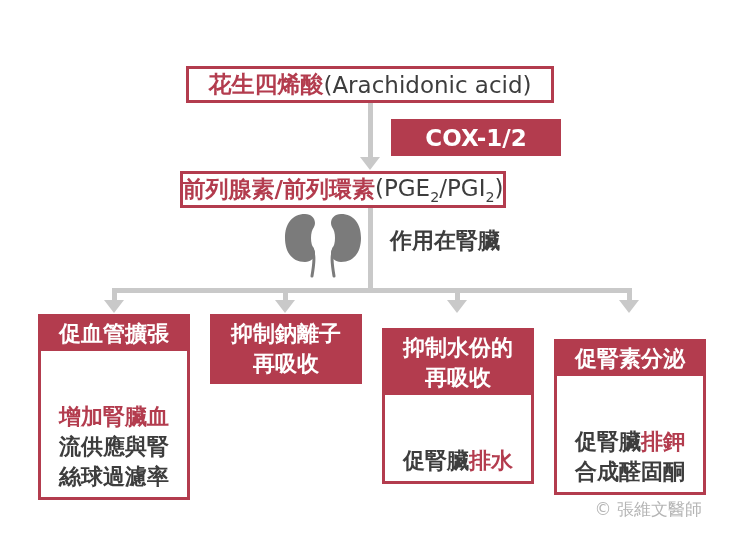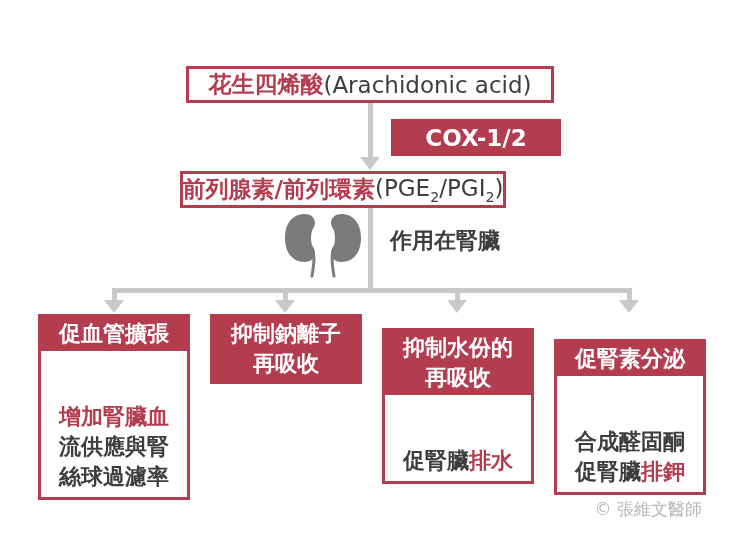--- a/index.html
+++ b/index.html
@@ -146,22 +146,22 @@
     <div class="bd">
       <div><span class="t-dark">促腎臟</span><span class="t-red">排水</span></div>
     </div>
   </div>
 
   <div class="abs branch" style="left:554px;top:314px;margin-top:25px;">
     <div class="hd">
       <div>促腎素分泌</div>
     </div>
     <div class="bd">
+      <div><span class="t-dark">促腎臟</span><span class="t-red">排鉀</span></div>
       <div><span class="t-dark">合成醛固酮</span></div>
-      <div><span class="t-dark">促腎臟</span><span class="t-red">排鉀</span></div>
     </div>
   </div>
 
   <div class="abs credit" style="right:38px;top:474px;margin-top:24px;">
     <div>© 張維文醫師</div>
   </div>
 
 </div>
 
 </body></html>

